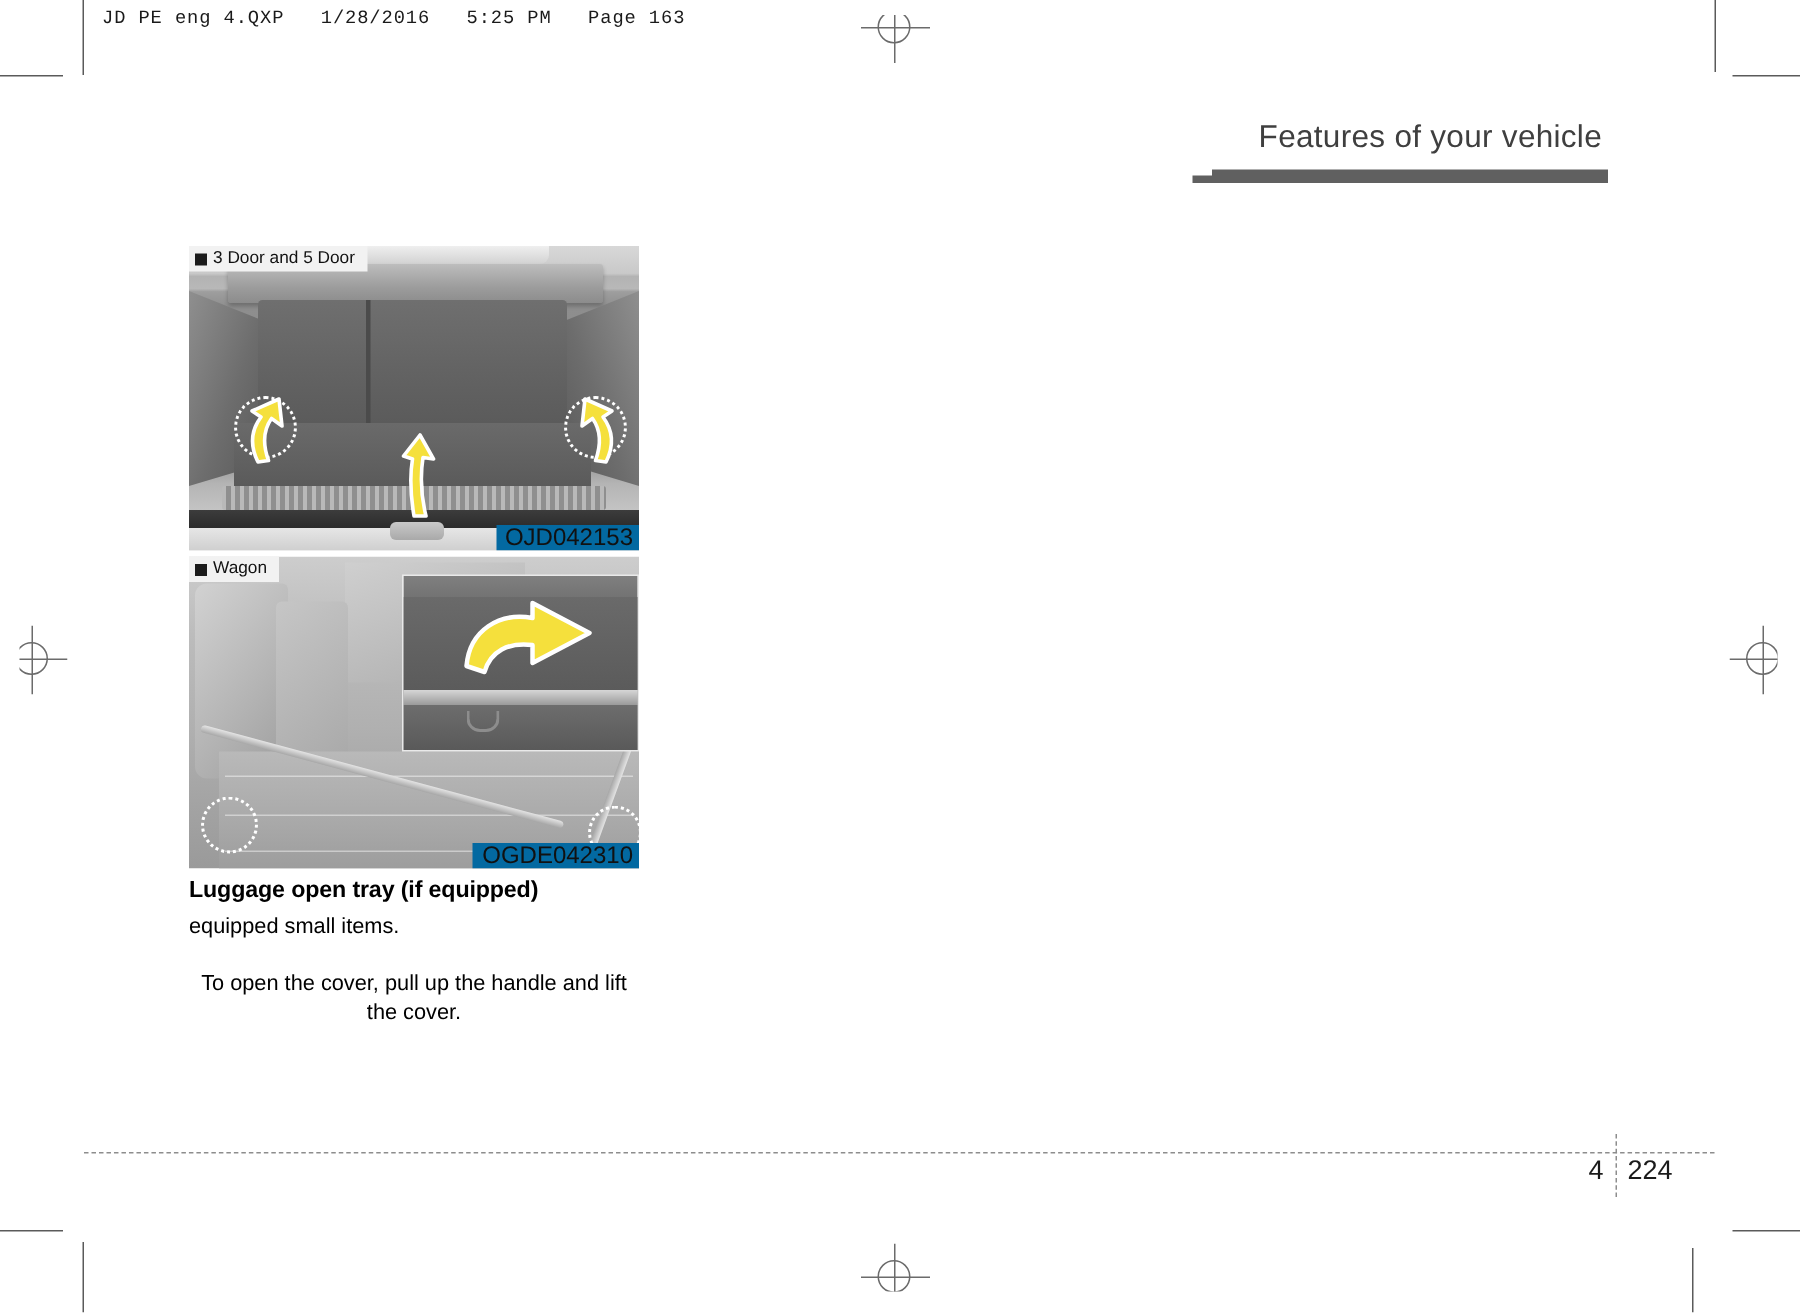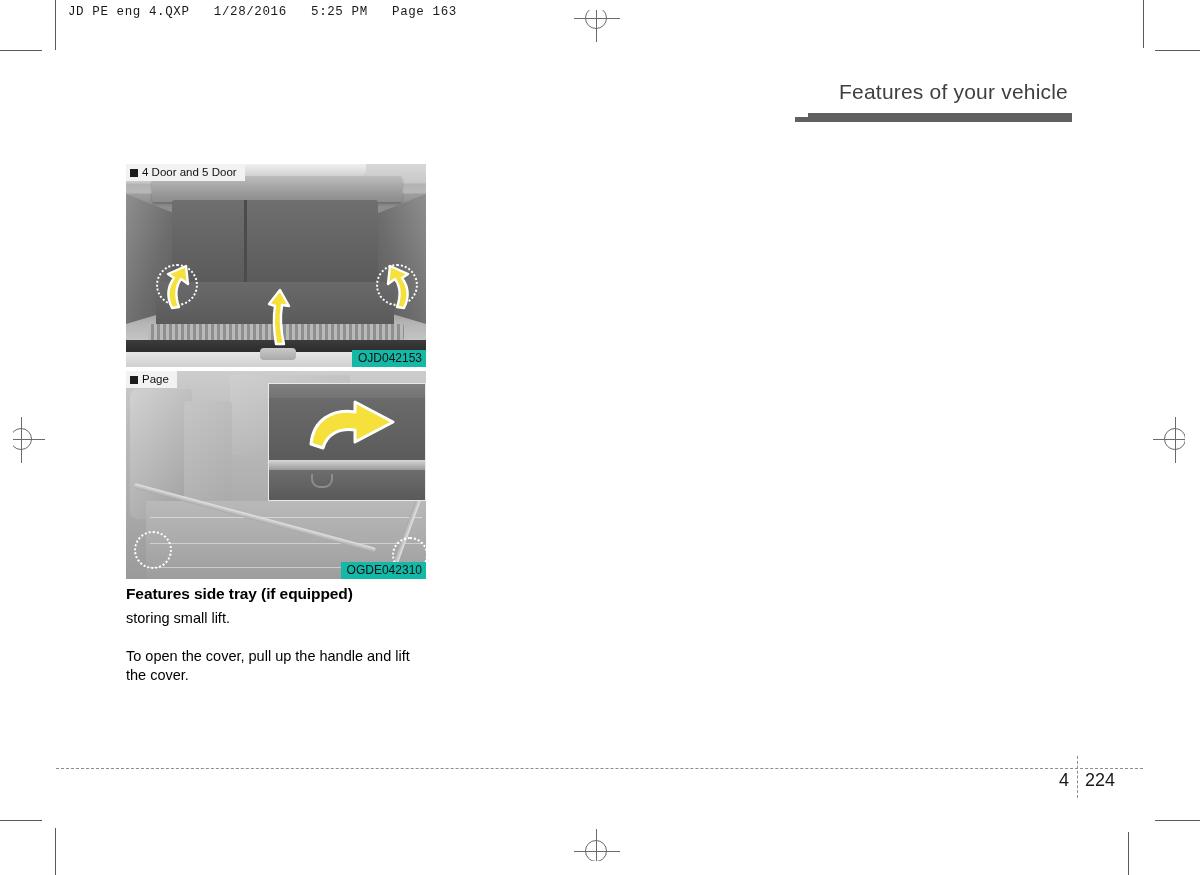--- a/index.html
+++ b/index.html
@@ -119,23 +119,23 @@
   .fig-label .bullet {
     width: 8px;
     height: 8px;
     background: #1c1c1c;
     display: inline-block;
   }
   .fig-code {
     position: absolute;
     right: 0;
     bottom: 0;
-    background: #14b8a6;
+    background: #0369a1;
     padding: 1px 4px 1px 6px;
-    font-size: 12px;
+    font-size: 16px;
     line-height: 15px;
     color: #111;
     z-index: 9;
     white-space: nowrap;
   }
 
   
   .section-heading {
     position: absolute;
     left: 126px;
@@ -146,20 +146,21 @@
     letter-spacing: -0.1px;
     white-space: nowrap;
   }
   .para {
     position: absolute;
     left: 126px;
     width: 300px;
     font-size: 14.5px;
     line-height: 19px;
     color: #000;
+    text-align: center;
   }
   .para-1 { top: 609px; text-align: justify; }
   .para-1 > span { display: block; }
   .para-2 { top: 647px; }
 
   
   .footer-dashes {
     position: absolute;
     left: 56px;
     top: 768px;
@@ -392,21 +393,21 @@
       <path d="M28 46 C34 34 32 24 26 16 L32 12 L14 4 L12 22 L19 17 C24 24 25 34 21 45 Z" fill="#f5e03c" stroke="#ffffff" stroke-width="2.4" stroke-linejoin="round"></path>
     </svg>
 
     <svg class="arrow-svg" style="left:140px; top:124px;" width="26" height="58" viewBox="0 0 26 58">
       <path d="M10 56 C8 44 7 30 9 18 L3 16 L14 2 L23 18 L16 17 C14 30 15 44 18 56 Z" fill="#f5e03c" stroke="#ffffff" stroke-width="2.4" stroke-linejoin="round"></path>
     </svg>
   </div>
 
   <div class="fig-label">
     <span class="bullet"></span>
-    <span>4 Door and 5 Door</span>
+    <span>3 Door and 5 Door</span>
   </div>
   <div class="fig-code">OJD042153</div>
 </div>
 
 <div class="figure fig2">
   <div class="photo">
     <div class="f2-bg"></div>
     <div class="f2-window"></div>
     <div class="f2-seat"></div>
     <div class="f2-seat2"></div>
@@ -427,29 +428,29 @@
       <div class="f2-inset-lower"></div>
       <div class="f2-inset-handle"></div>
       <svg class="arrow-svg" style="left:38px; top:16px;" width="90" height="56" viewBox="0 0 90 56">
         <path d="M4 44 C6 20 26 8 48 12 L48 2 L86 22 L48 42 L48 30 C32 28 20 34 16 48 Z" fill="#f5e03c" stroke="#ffffff" stroke-width="3" stroke-linejoin="round"></path>
       </svg>
     </div>
   </div>
 
   <div class="fig-label">
     <span class="bullet"></span>
-    <span>Page</span>
+    <span>Wagon</span>
   </div>
   <div class="fig-code">OGDE042310</div>
 </div>
 
-<div class="section-heading">Features side tray (if equipped)</div>
+<div class="section-heading">Luggage open tray (if equipped)</div>
 
 <div class="para para-1">
-  <span>storing small lift.</span>
+  <span>equipped small items.</span>
 </div>
 
 <div class="para para-2">
   <span>To open the cover, pull up the handle and</span>
   <span>lift the cover.</span>
 </div>
 
 <div class="footer-dashes"></div>
 <div class="footer-chapter">4</div>
 <div class="footer-sep"></div>

